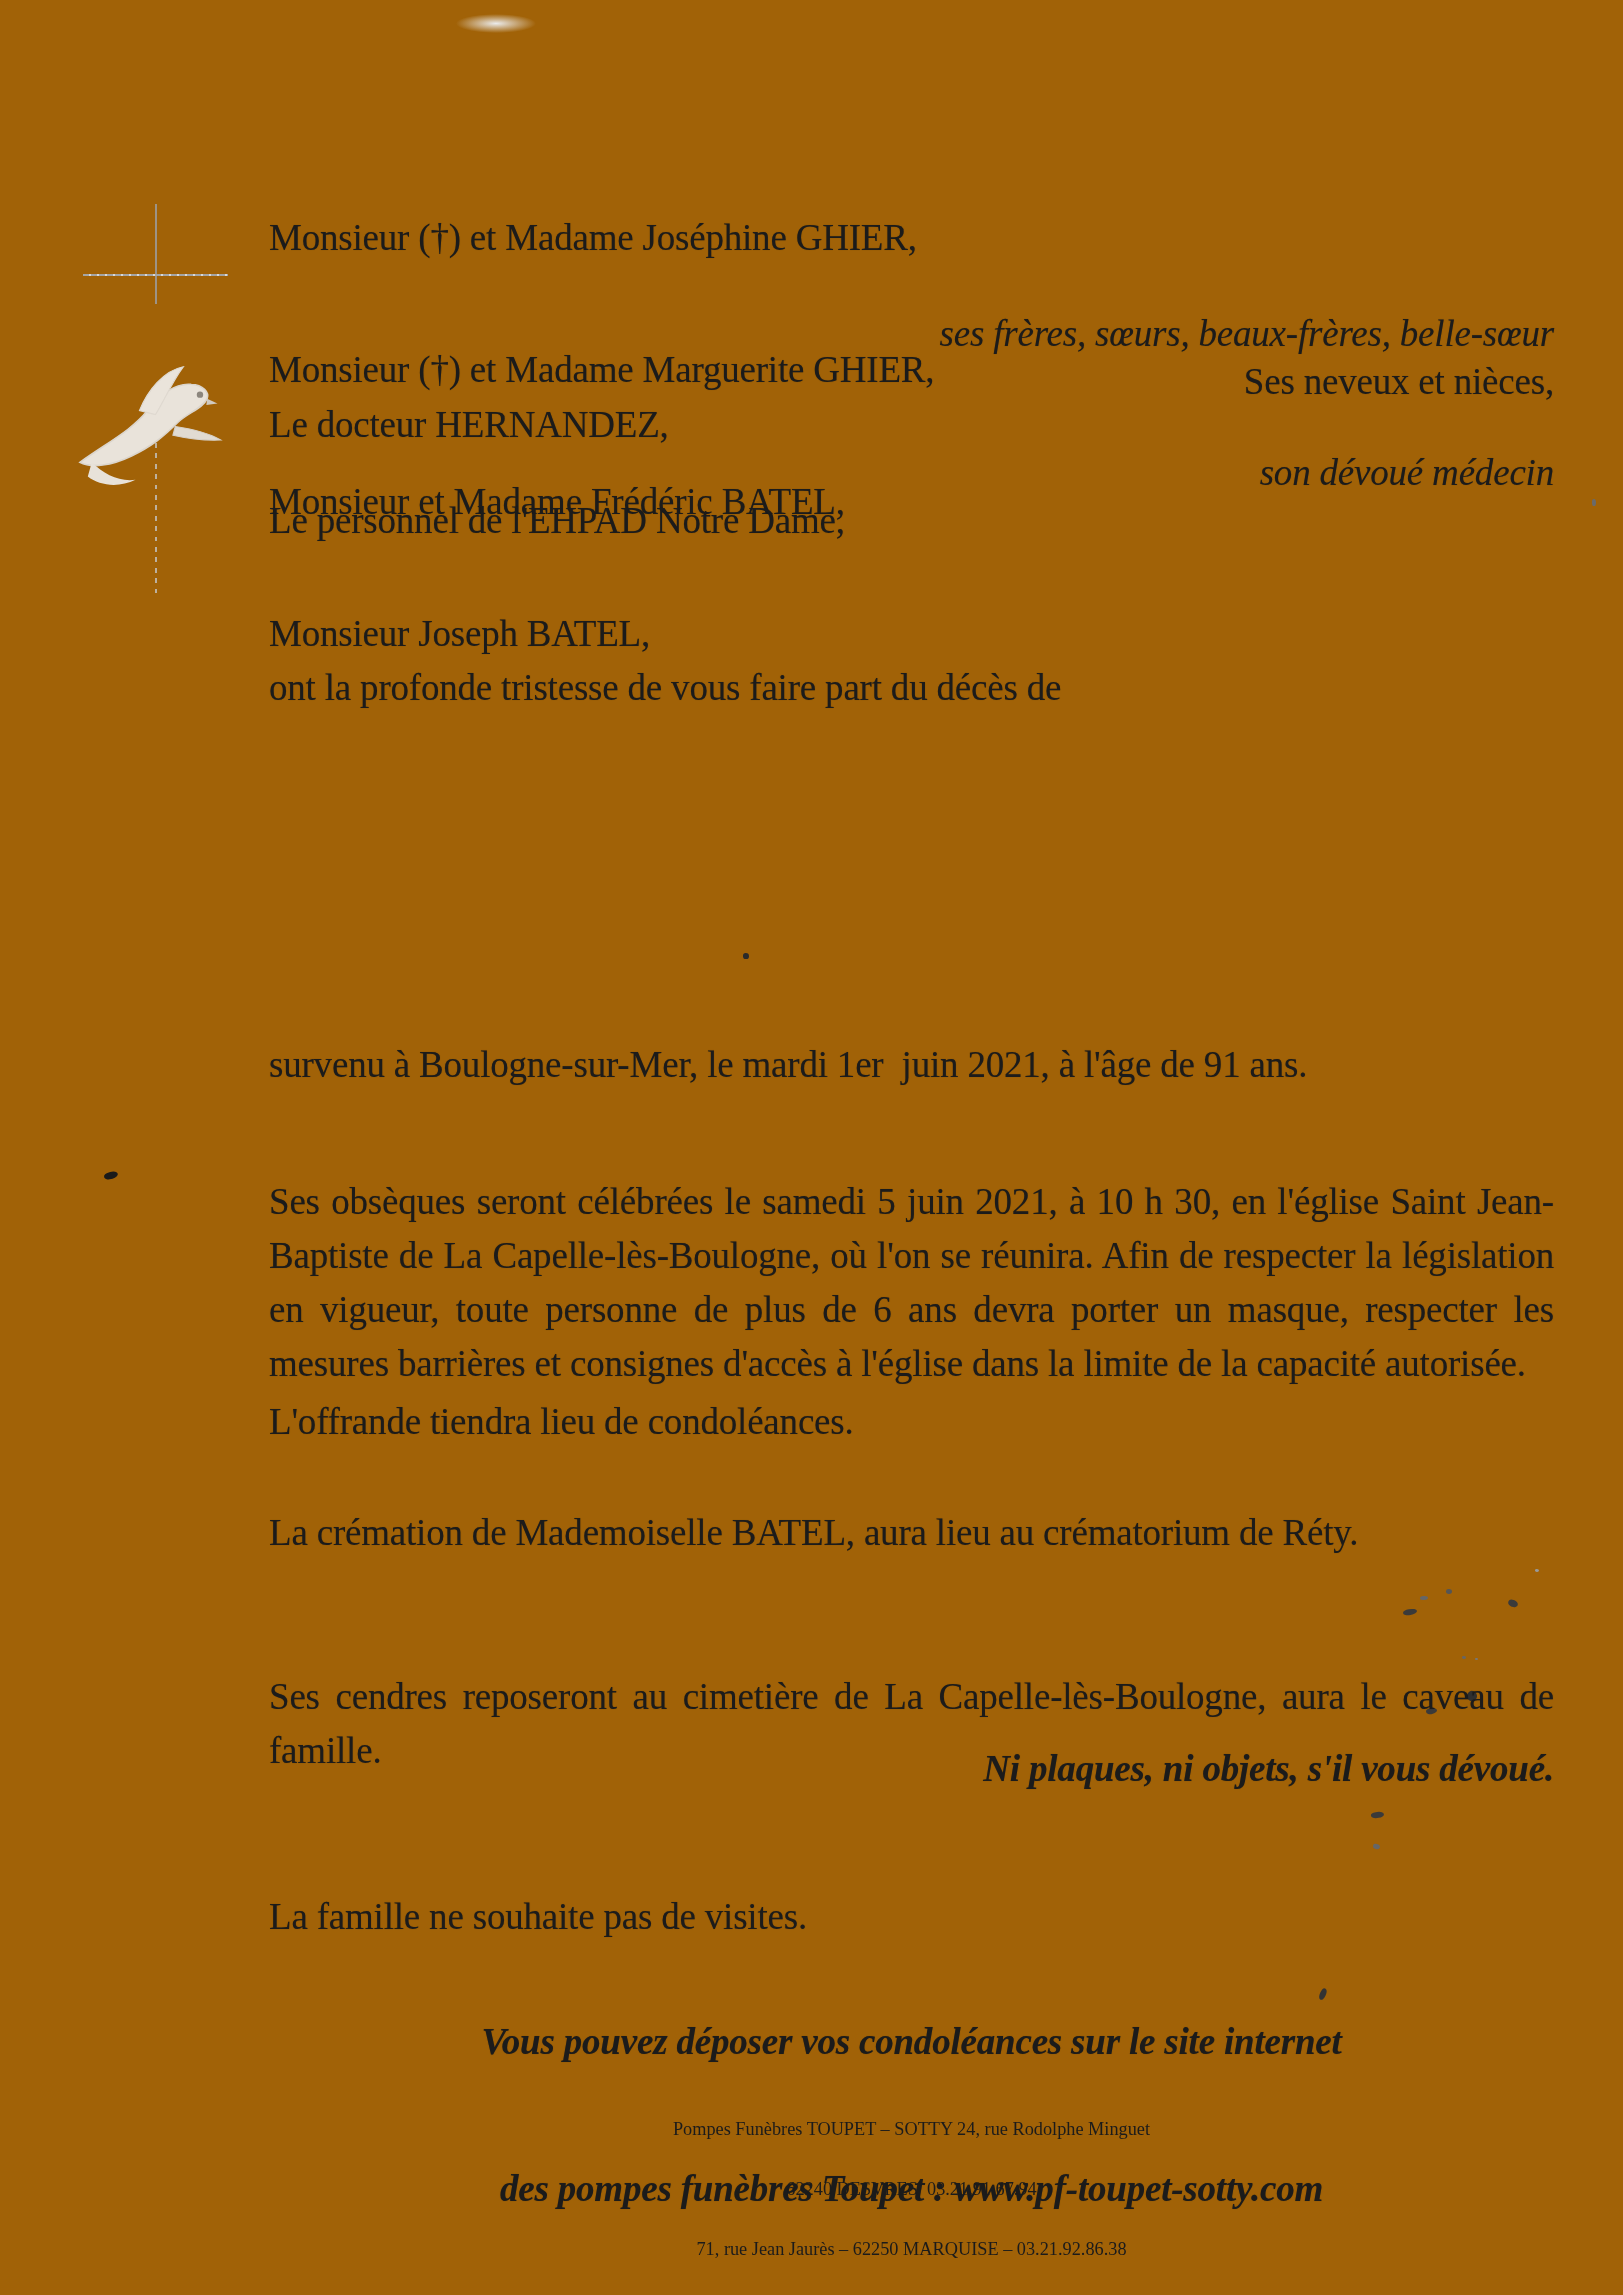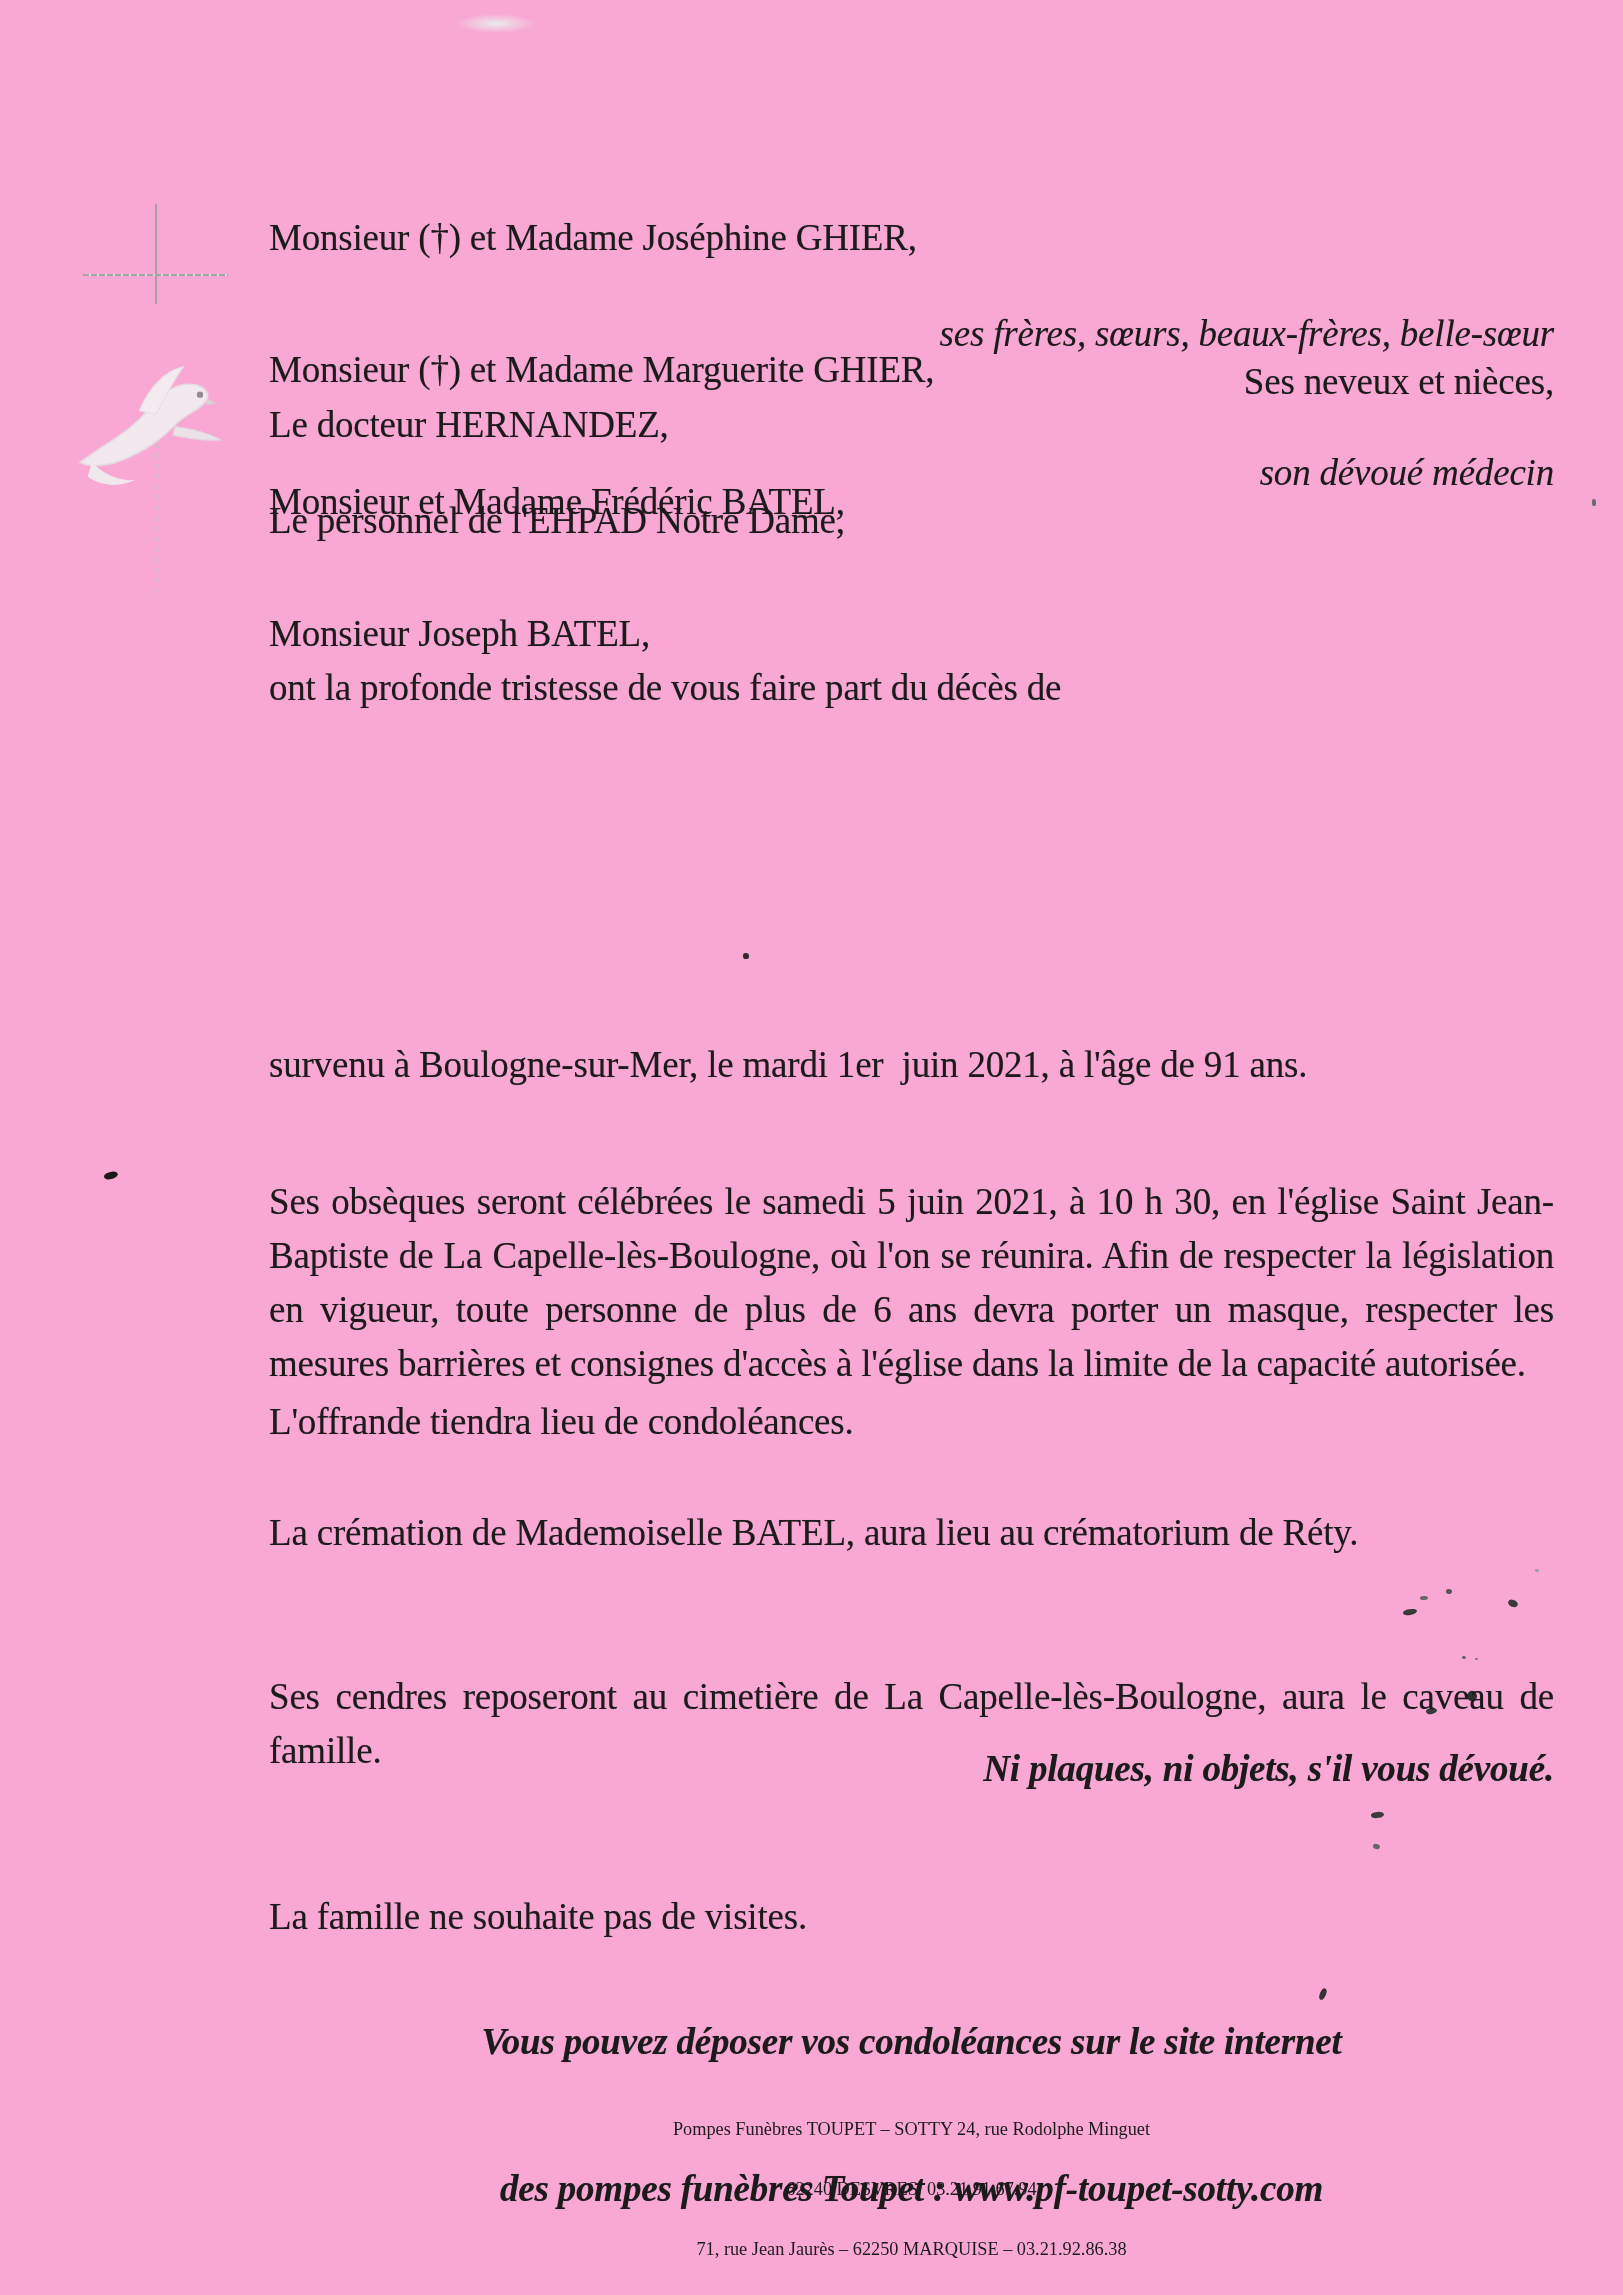--- a/index.html
+++ b/index.html
@@ -1,20 +1,20 @@
 <!DOCTYPE html>
 <html style="font-size:12.8px"><head>
 <meta charset="utf-8">
 <style>
   html,body{margin:0;padding:0;background:#8a8a8a;}
   .page{
     position:relative;
     width:1624px;height:2295px;
     margin:0 auto;
-    background:#f9a8d4;
+    background:#a16207;
     overflow:hidden;
     font-family:"Liberation Serif","DejaVu Serif",serif;
     color:#1b1b1b;
   }
   .line{
     position:absolute;
     left:269px;
     width:1285px;
     font-size:37px;
     line-height:44px;

